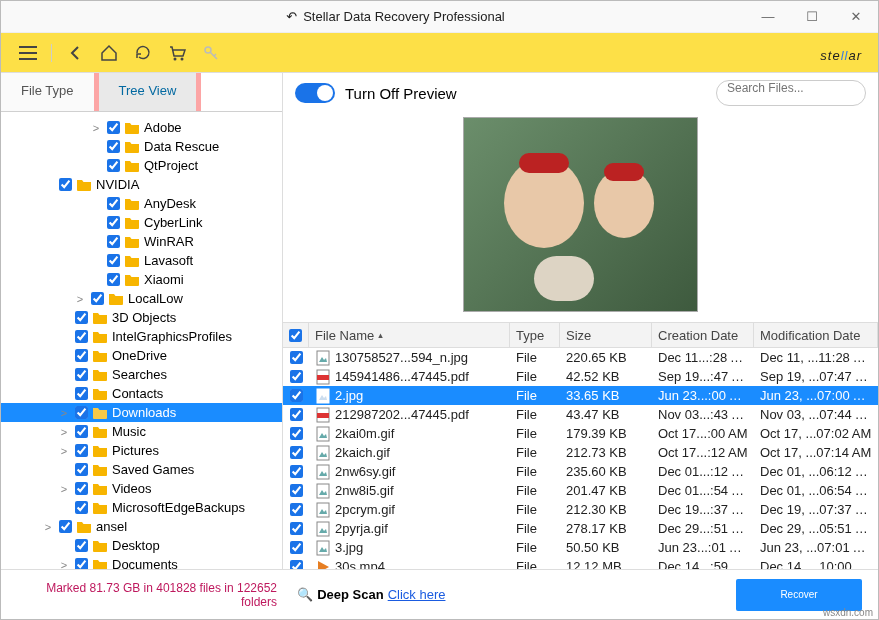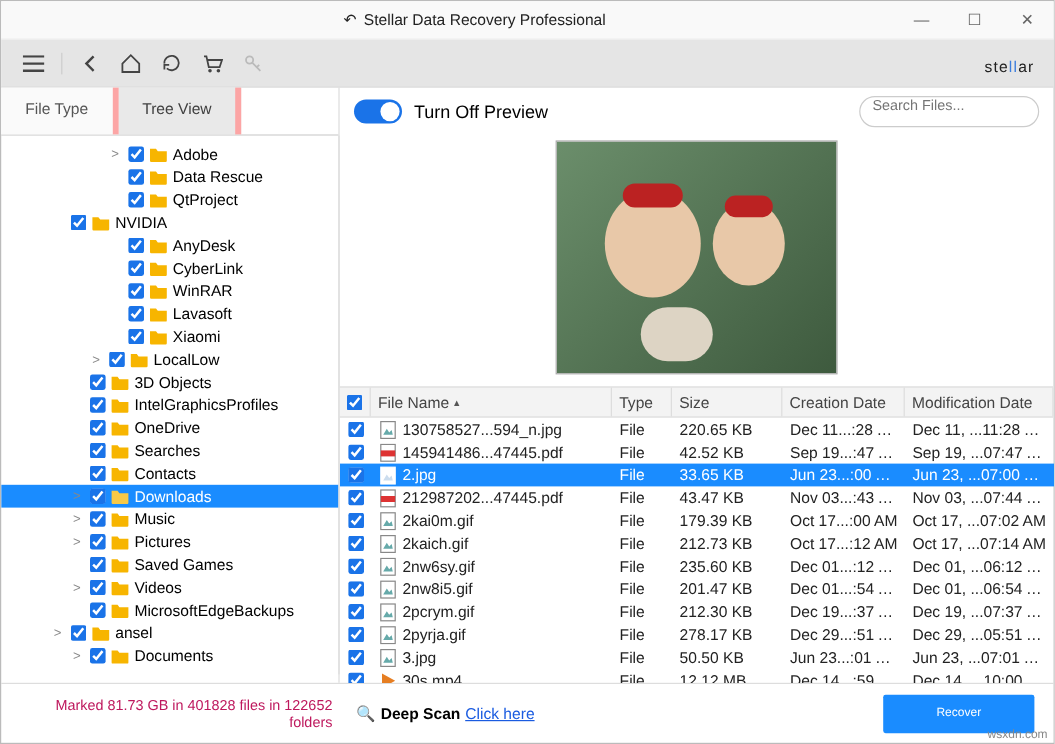--- a/index.html
+++ b/index.html
@@ -2,30 +2,30 @@
 <html><head>
 <meta charset="utf-8">
 <style>
 * { box-sizing: border-box; margin: 0; padding: 0; font-family: "Segoe UI", Arial, sans-serif; font-size: 13px; }
 html, body { width: 879px; height: 620px; overflow: hidden; background: #fff; }
 .window { width: 879px; height: 620px; border: 1px solid #bbb; display: flex; flex-direction: column; }
 .titlebar { height: 32px; display: flex; align-items: center; background: #f9f9f9; border-bottom: 1px solid #eee; }
 .titlebar-center { flex: 1; text-align: center; display:flex; align-items:center; justify-content:center; gap:6px; font-size:13px; color:#222; }
 .tb-btn { width:44px; height:32px; display:flex; align-items:center; justify-content:center; color:#666; cursor:pointer; }
 
-.toolbar { height:40px; display:flex; align-items:center; padding:0 12px; gap:20px; border-bottom:1px solid #ddd; background:#e5e5e5; justify-content:space-between; }
+.toolbar { height:40px; display:flex; align-items:center; padding:0 12px; gap:20px; border-bottom:1px solid #ddd; background:#fde047; justify-content:space-between;font-style:italic; }
 .toolbar-left { display:flex; align-items:center; gap:4px; }
 .tool-ico { width:30px; height:30px; display:flex; align-items:center; justify-content:center; color:#555; cursor:pointer; }
 .tool-sep { width:1px; height:18px; background:#ccc; margin:0 4px; }
 .brand { font-size:22px; letter-spacing:1px; color:#222; font-weight:500; padding-right:4px; }
 .brand .b1 { color:#222; } .brand .b2 { color:#3b7ddd; }
 
 .tabs { display:flex; height:40px; border-bottom:1px solid #d0d0d0; }
 .tab { padding:10px 20px; color:#555; cursor:pointer; border-right:5px solid #fca5a5; background:#fafafa; }
-.tab.selected { background:#e9e9e9; color:#404040; }
+.tab.selected { background:#e9e9e9; color:#0369a1; }
 
 .main { flex:1; display:flex; min-height:0; }
 .tree-pane { width:282px; border-right:1px solid #ddd; overflow-y:scroll; overflow-x:auto; padding:6px 0; position:relative; }
 .tree-pane::-webkit-scrollbar { width:14px; height:14px; }
 .tree-pane::-webkit-scrollbar-thumb { background:#c7c7c7; }
 .tree-pane::-webkit-scrollbar-track { background:#f3f3f3; }
 
 .tree-row { display:flex; align-items:center; height:19px; padding-left:8px; white-space:nowrap; cursor:pointer; }
 .toggle { width:14px; color:#888; font-size:11px; text-align:center; }
 .chk { width:13px; height:13px; margin:0 4px; accent-color:#1a73e8; }
@@ -352,20 +352,30 @@
             <span class="toggle">&gt;</span>
             <input type="checkbox" checked="" class="chk" style="">
             <span class="fico">
               <svg width="16" height="14">
                 <path d="M1 2h5l1.5 2H15v8a1 1 0 0 1-1 1H2a1 1 0 0 1-1-1z" fill="#f7b500"></path>
               </svg>
             </span>
             <span class="tree-label">ansel</span>
           </div>
           <div class="tree-row" style="padding-left: 56px;">
+            <span class="toggle"></span>
+            <input type="checkbox" checked="" class="chk" style="">
+            <span class="fico">
+              <svg width="16" height="14">
+                <path d="M1 2h5l1.5 2H15v8a1 1 0 0 1-1 1H2a1 1 0 0 1-1-1z" fill="#f7b500"></path>
+              </svg>
+            </span>
+            <span class="tree-label">Desktop</span>
+          </div>
+          <div class="tree-row" style="padding-left: 56px;">
             <span class="toggle">&gt;</span>
             <input type="checkbox" checked="" class="chk" style="">
             <span class="fico">
               <svg width="16" height="14">
                 <path d="M1 2h5l1.5 2H15v8a1 1 0 0 1-1 1H2a1 1 0 0 1-1-1z" fill="#f7b500"></path>
               </svg>
             </span>
             <span class="tree-label">Documents</span>
           </div>
         </div>

